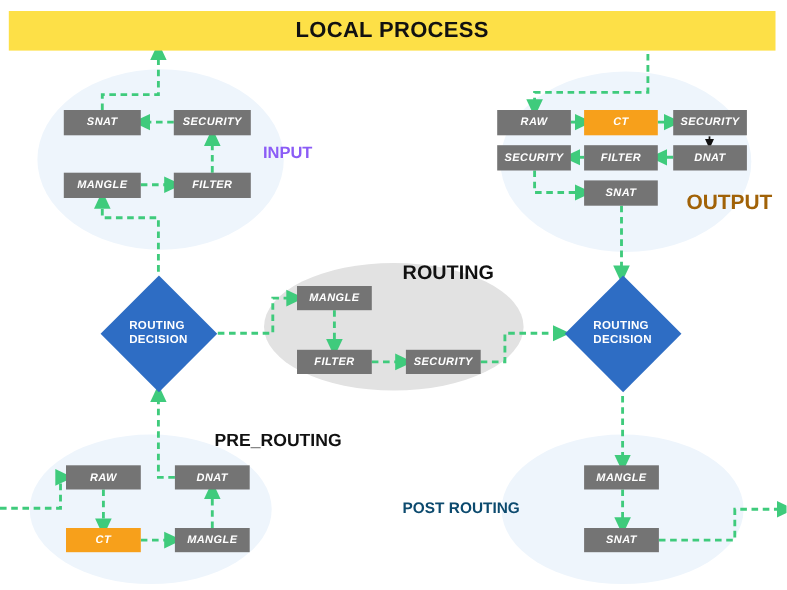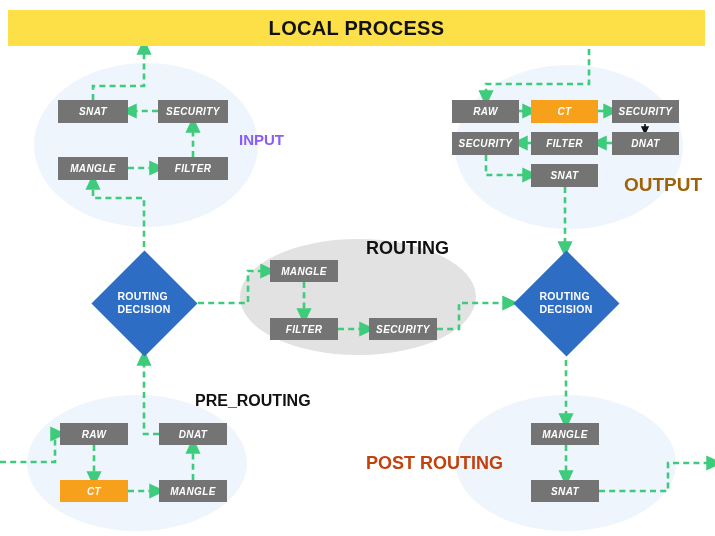--- a/index.html
+++ b/index.html
@@ -164,16 +164,16 @@
       <div class="tbox gray" style="left: 531px; top: 480px; width: 68px; height: 22px; background: rgb(116, 116, 116);">
         <span>SNAT</span>
       </div>
     </div>
 
   <div id="captions-group">
       <div class="caption" style="left: 239px; top: 131px; font-size: 15px; color: #8b5cf6;">INPUT</div>
       <div class="caption" style="left: 624px; top: 174px; font-size: 19px; color: #a16207;">OUTPUT</div>
       <div class="caption" style="left: 366px; top: 238px; font-size: 18px; color: rgb(17, 17, 17);">ROUTING</div>
       <div class="caption" style="left: 195px; top: 392px; font-size: 16px; color: rgb(17, 17, 17);">PRE_ROUTING</div>
-      <div class="caption" style="left: 366px; top: 453px; font-size: 18px; color: #c2410c;">POST ROUTING</div>
+      <div class="caption" style="left: 366px; top: 453px; font-size: 14px; color: #0c4a6e;">POST ROUTING</div>
     </div>
 
 </div>
 
 </body></html>

